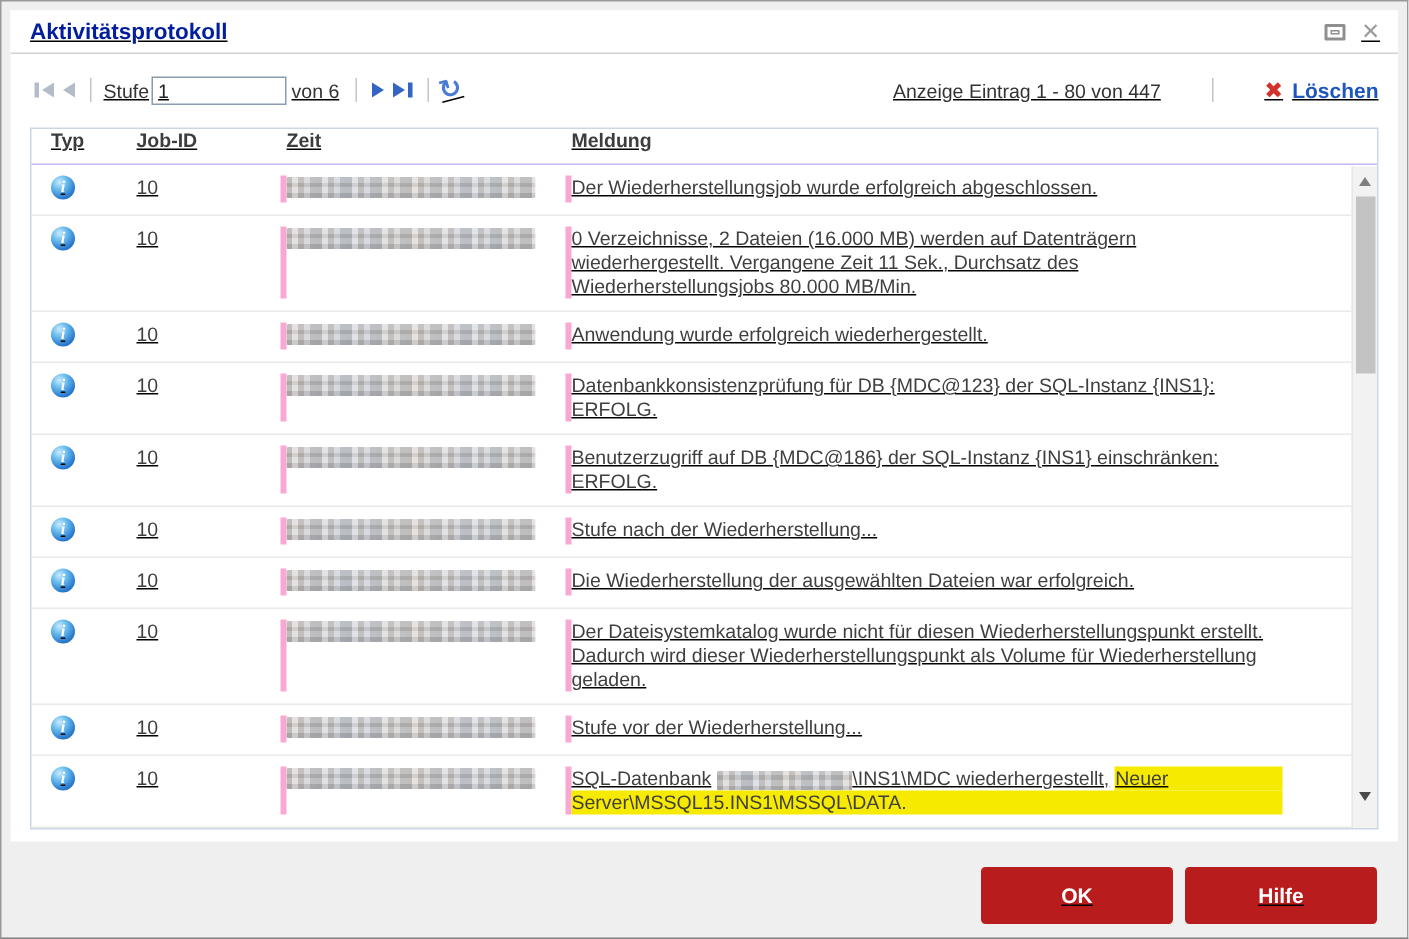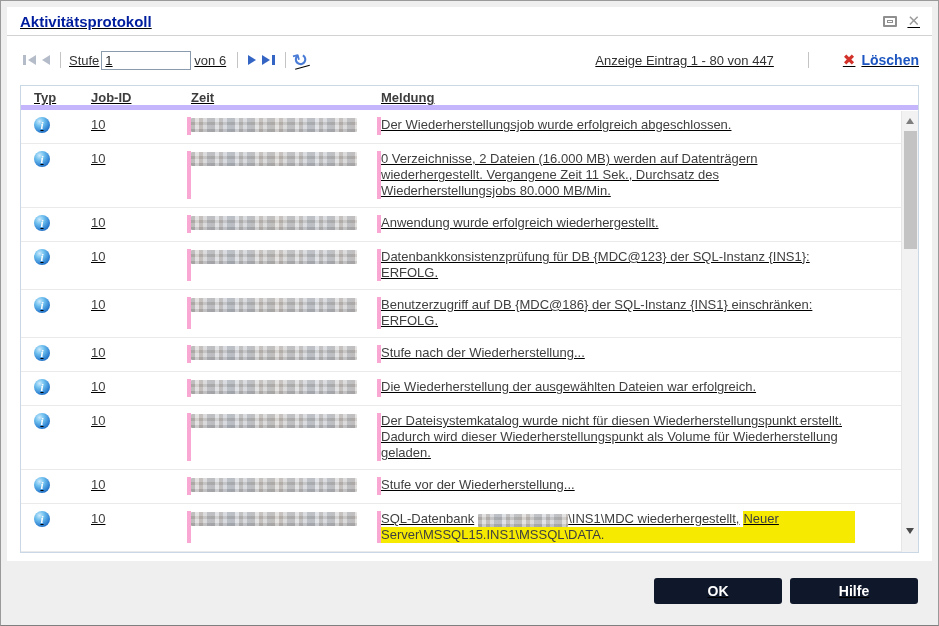--- a/index.html
+++ b/index.html
@@ -61,23 +61,23 @@
   .display-text { color:#333; }
   .delete-btn { display:flex; align-items:center; gap:6px; cursor:pointer; }
   .delete-x {
     color:#d23229; font-size:15px; font-weight:bold; line-height:1;
     font-family:"DejaVu Sans","Liberation Sans",sans-serif;
   }
   .delete-label { color:#1d56c0; font-weight:bold; font-size:14px; }
   
   .table-wrap { margin:7px 13px 0; border:1px solid #c9d8e4; position:relative; background:#fff; }
   .thead {
-    display:flex; height:24px; align-items:flex-end;
+    display:flex; height:24px; align-items:flex-start;
     font-weight:bold; font-size:13px; color:#3d3d3d;
-    border-bottom:5px solid #c4b5fd;
+    border-bottom:1px solid #c4b5fd;
   }
   .c-typ  { flex:0 0 70px;  padding-left:13px; }
   .c-job  { flex:0 0 100px; }
   .c-zeit { flex:0 0 190px; }
   .c-msg  { flex:1 1 auto;  }
   .trow {
     display:flex; padding:7px 0 8px; border-bottom:1px solid #eaeaea;
     font-size:13px; color:#3f3f3f;
   }
   .trow:last-child { border-bottom:none; }
@@ -120,21 +120,21 @@
   .scroll-down {
     position:absolute; bottom:18px; left:4px; width:0; height:0;
     border:4px solid transparent; border-bottom:none; border-top:6px solid #4a4a4a; cursor:pointer;
   }
   
   .footer {
     height:58px; display:flex; justify-content:flex-end; align-items:flex-start;
     gap:8px; padding:17px 14px 0 0;
   }
   .btn {
-    width:128px; height:26px; background:#0f172a; color:#fff;
+    width:128px; height:38px; background:#b91c1c; color:#fff;
     font-family:"Liberation Sans",sans-serif; font-weight:bold; font-size:14px;
     border:none; border-radius:3px; cursor:pointer;
   }
 </style>
 </head>
 <body>
 
 <div class="dialog">
   <div class="content">
 

